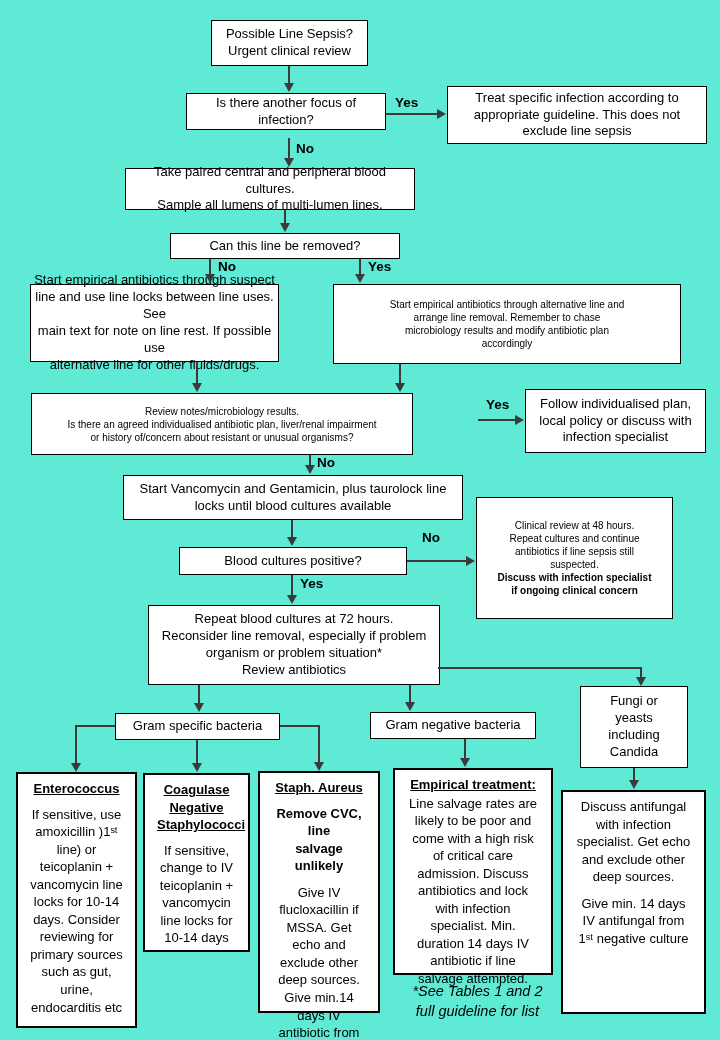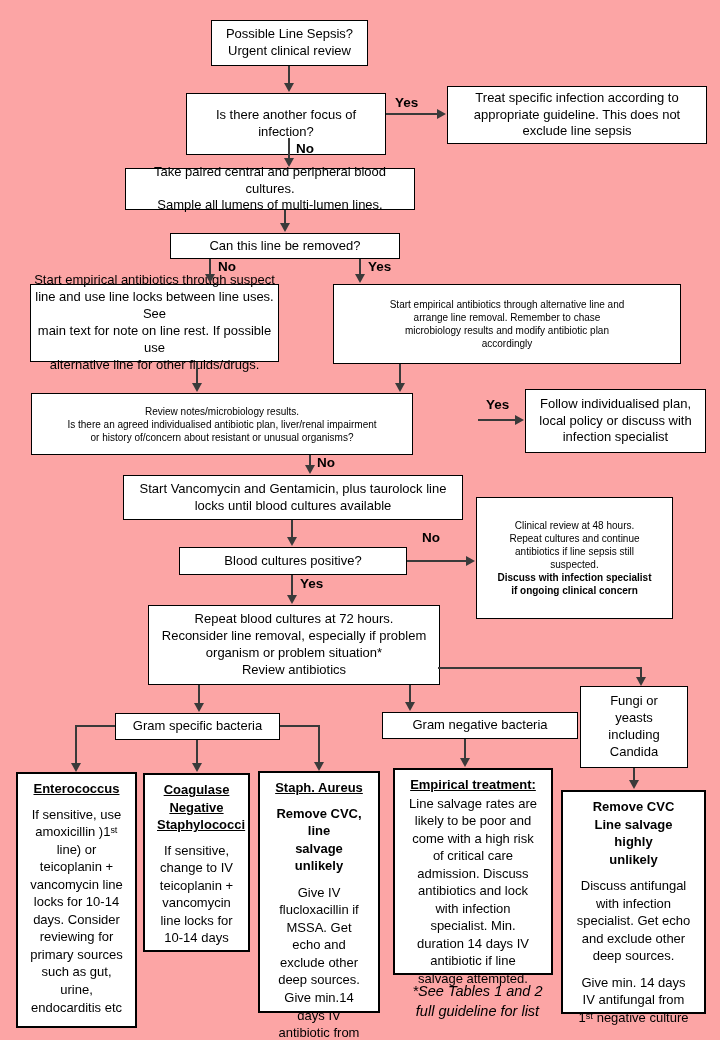--- a/index.html
+++ b/index.html
@@ -1,17 +1,17 @@
 <!DOCTYPE html>
 <html><head>
 <meta charset="utf-8">
 <style>
   html,body{margin:0;padding:0;background:#ffffff;}
   #canvas{
-    position:relative;width:720px;height:1040px;background:#fca5a5;
+    position:relative;width:720px;height:1040px;background:#5eead4;
     font-family:"Liberation Sans",sans-serif;color:#000;
     overflow:hidden;
   }
   .node{
     position:absolute;box-sizing:border-box;background:#fff;
     border:1.5px solid #000;
     font-size:13px;line-height:1.3;
   }
   .flow{
     display:flex;align-items:center;justify-content:center;
@@ -39,21 +39,21 @@
   }
 </style>
 </head>
 <body>
 
 <div id="canvas">
 
   <div class="node flow" style="left:211px;top:20px;width:157px;height:46px">Possible Line Sepsis?
 Urgent clinical review</div>
 
-  <div class="node flow" style="left:186px;top:93px;width:200px;height:62px">Is there another focus of
+  <div class="node flow" style="left:186px;top:93px;width:200px;height:37px">Is there another focus of
 infection?</div>
 
   <div class="node flow" style="left:447px;top:86px;width:260px;height:58px">Treat specific infection according to
 appropriate guideline. This does not
 exclude line sepsis</div>
 
   <div class="node flow" style="left:125px;top:168px;width:290px;height:42px">Take paired central and peripheral blood cultures.
 Sample all lumens of multi-lumen lines.</div>
 
   <div class="node flow" style="left:170px;top:233px;width:230px;height:26px">Can this line be removed?</div>
@@ -90,21 +90,21 @@
 if ongoing clinical concern</span>
   </div>
 
   <div class="node flow" style="left:148px;top:605px;width:292px;height:80px">Repeat blood cultures at 72 hours.
 Reconsider line removal, especially if problem
 organism or problem situation*
 Review antibiotics</div>
 
   <div class="node flow" style="left:115px;top:713px;width:165px;height:27px">Gram specific bacteria</div>
 
-  <div class="node flow" style="left:382px;top:712px;width:196px;height:27px">Gram negative bacteria</div>
+  <div class="node flow" style="left:370px;top:712px;width:166px;height:27px">Gram negative bacteria</div>
 
   <div class="node flow" style="left:580px;top:686px;width:108px;height:82px">Fungi or
 yeasts
 including
 Candida</div>
 
   <div class="node detail" style="left:16px;top:772px;width:121px;height:256px">
     <div class="h-u">Enterococcus</div>
     <div>If sensitive, use amoxicillin )1ˢᵗ line)  or teicoplanin  + vancomycin line locks for 10-14 days. Consider reviewing for primary sources such as gut, urine, endocarditis etc</div>
   </div>
@@ -120,23 +120,20 @@
 salvage unlikely</div>
     <div>Give IV flucloxacillin if MSSA. Get echo and exclude other deep sources. Give min.14 days IV antibiotic from 1ˢᵗ negative culture.</div>
   </div>
 
   <div class="node detail" style="left:393px;top:768px;width:160px;height:207px">
     <div class="h-u" style="margin-bottom:1px">Empirical treatment:</div>
     <div>Line salvage rates are likely to be poor and come with a high risk of critical care admission. Discuss antibiotics and lock with infection specialist. Min. duration 14 days IV antibiotic if line salvage attempted.</div>
   </div>
 
   <div class="node detail" style="left:561px;top:790px;width:145px;height:224px">
-    <div class="para b pre">Remove CVC
-Line salvage highly
-unlikely</div>
     <div class="para">Discuss antifungal with infection specialist. Get echo and exclude other deep sources.</div>
     <div>Give min. 14 days IV antifungal from 1ˢᵗ negative culture</div>
   </div>
 
   <div class="footnote" style="left:390px;top:982px;width:175px">*See Tables 1 and 2
 full guideline for list</div>
 
   <div class="vl" style="left:288px;top:66px;height:18px"></div>
   <div class="ah-d" style="left:284px;top:83px"></div>
 

